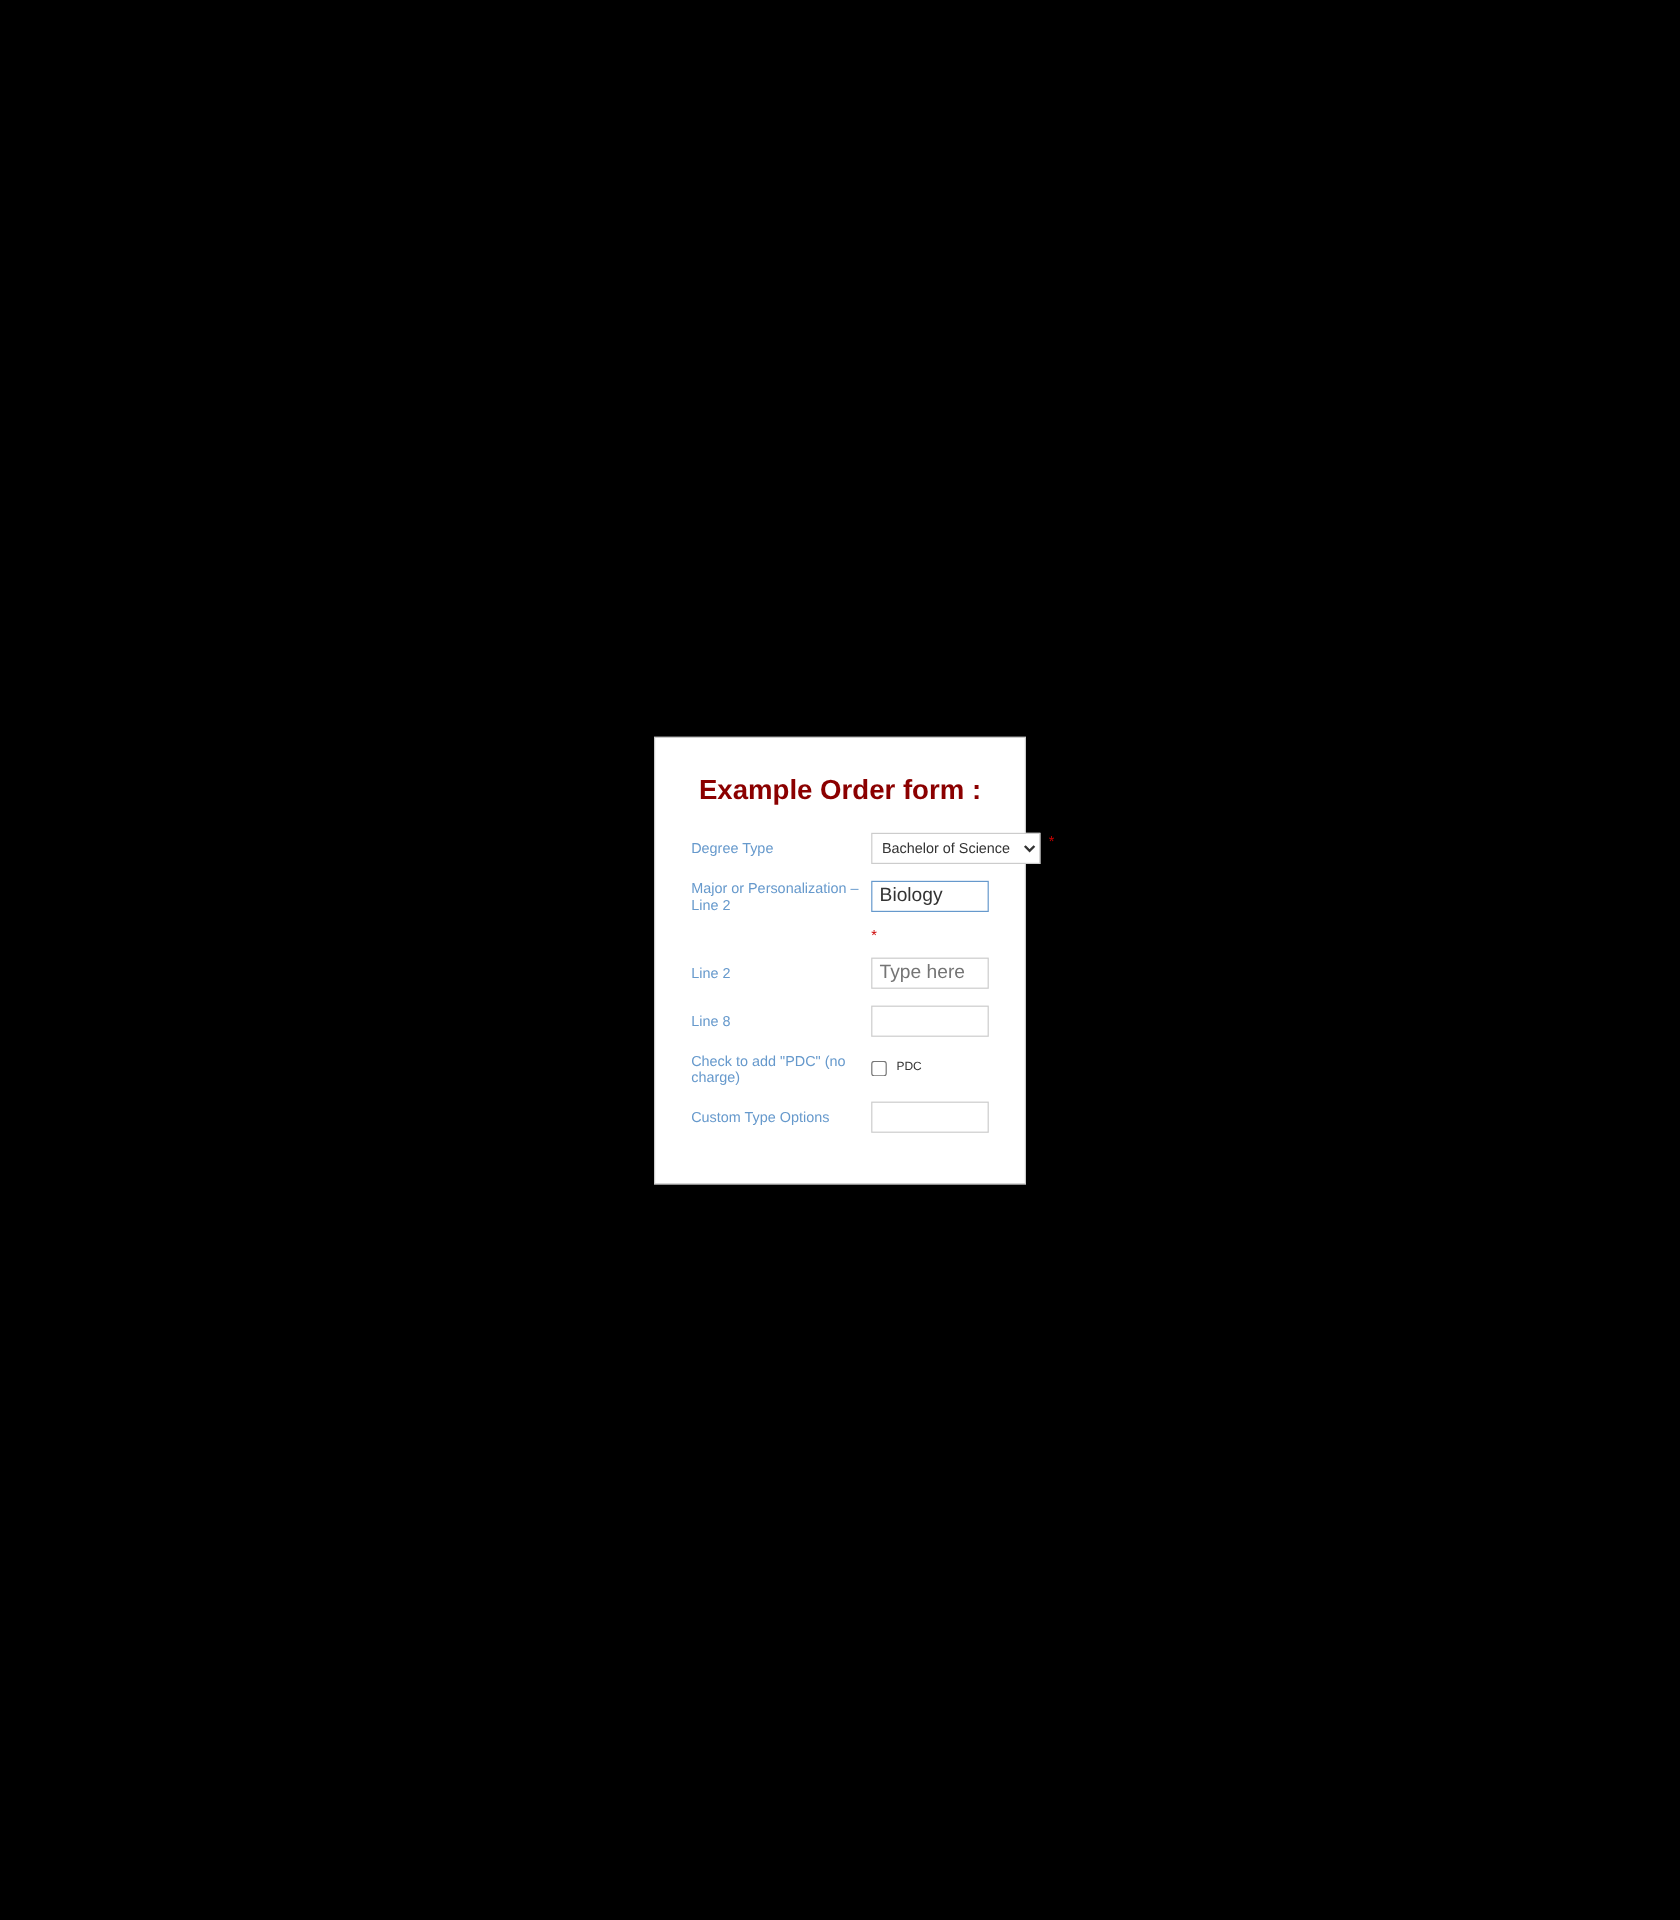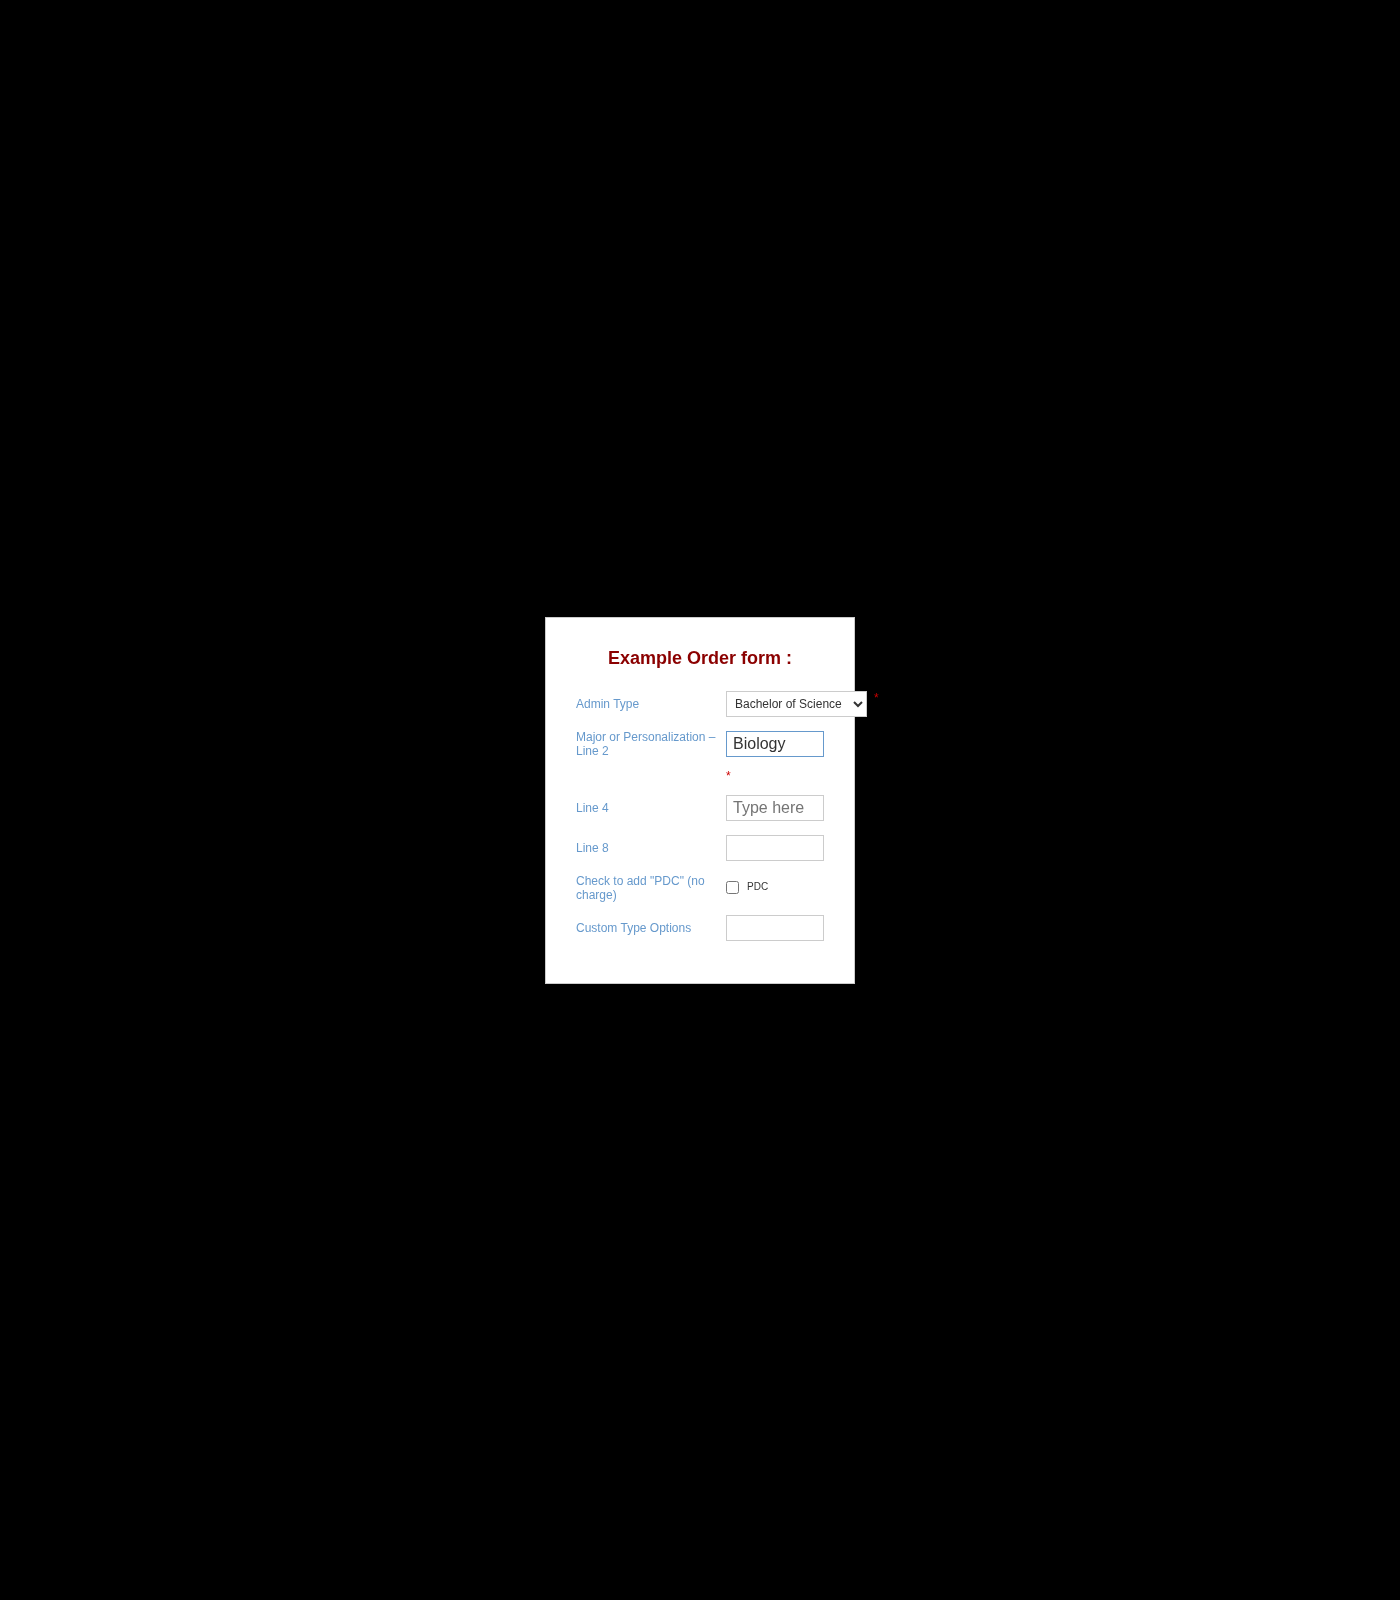--- a/index.html
+++ b/index.html
@@ -22,21 +22,21 @@
       background-color: #ffffff;
       border: 1px solid #cccccc;
       padding: 30px 30px 30px 30px;
       width: 310px;
       box-shadow: 0 0 5px rgba(0,0,0,0.1);
     }
 
     .form-title {
       text-align: center;
       color: #8b0000;
-      font-size: 18px;
+      font-size: 23px;
       font-weight: bold;
       margin-bottom: 20px;
     }
 
     .form-row {
       display: flex;
       align-items: center;
       margin-bottom: 10px;
       min-height: 30px;
     }
@@ -110,21 +110,21 @@
       cursor: pointer;
     }
   </style>
 </head>
 <body>
 
 <div class="form-container">
   <div class="form-title">Example Order form :</div>
 
   <div class="form-row">
-    <label class="form-label">Admin Type</label>
+    <label class="form-label">Degree Type</label>
     <div class="form-field">
       <select class="form-select">
         <option>Bachelor of Science</option>
         <option>Master of Science</option>
         <option>Bachelor of Arts</option>
         <option>Master of Arts</option>
         <option>Doctor of Philosophy</option>
       </select>
       <span class="required-star">*</span>
     </div>
@@ -135,21 +135,21 @@
     <div class="form-field">
       <input type="text" class="form-input active" value="Biology" style="">
     </div>
   </div>
 
   <div class="sub-row">
     <span class="sub-star">*</span>
   </div>
 
   <div class="form-row">
-    <label class="form-label">Line 4</label>
+    <label class="form-label">Line 2</label>
     <div class="form-field">
       <input type="text" class="form-input" placeholder="Type here" style="">
     </div>
   </div>
 
   <div class="form-row">
     <label class="form-label">Line 8</label>
     <div class="form-field">
       <input type="text" class="form-input" style="">
     </div>

